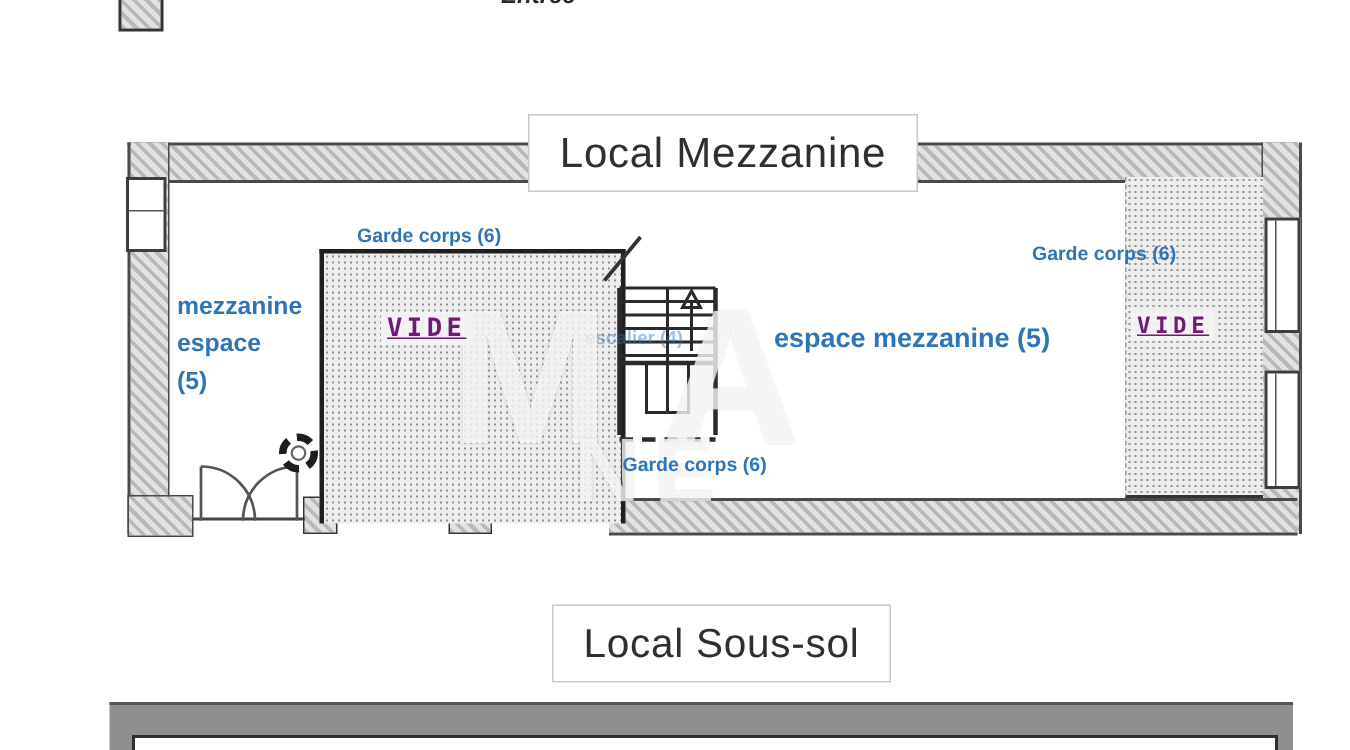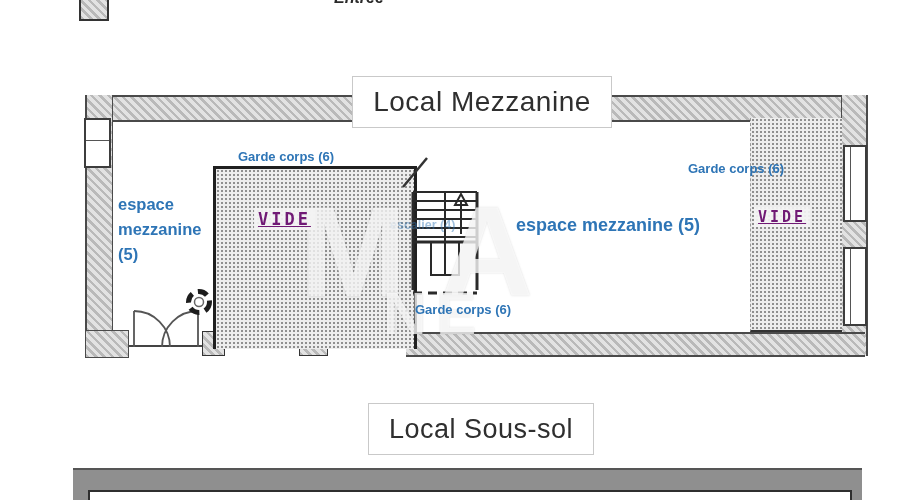--- a/index.html
+++ b/index.html
@@ -113,22 +113,22 @@
   </svg>
 
   <div class="abs watermark" style="left:300px;top:188px;font-size:128px;letter-spacing:34px;">MA</div>
   <div class="abs watermark" style="left:383px;top:284px;font-size:60px;letter-spacing:10px;">NE</div>
 
   <div class="abs blue-label gc" style="left:238px;top:149px;">Garde corps (6)</div>
   <div class="abs blue-label gc" style="left:415px;top:302px;">Garde corps (6)</div>
   <div class="abs blue-label gc" style="left:688px;top:161px;">Garde corps (6)</div>
 
   <div class="abs blue-label" style="left:118px;top:192px;font-size:16.5px;line-height:1.5;">
+    <div>mezzanine</div>
     <div>espace</div>
-    <div>mezzanine</div>
     <div>(5)</div>
   </div>
 
   <div class="abs blue-label" style="left:516px;top:215px;font-size:18px;">espace mezzanine (5)</div>
 
   <div class="abs blue-label" style="left:390px;top:218px;font-size:12.5px;opacity:0.45;z-index:11;">escalier (4)</div>
 
   <div class="abs vide-label" style="left:254px;top:208px;">VIDE</div>
   <div class="abs vide-label" style="left:754px;top:207px;font-size:15px;">VIDE</div>
 

